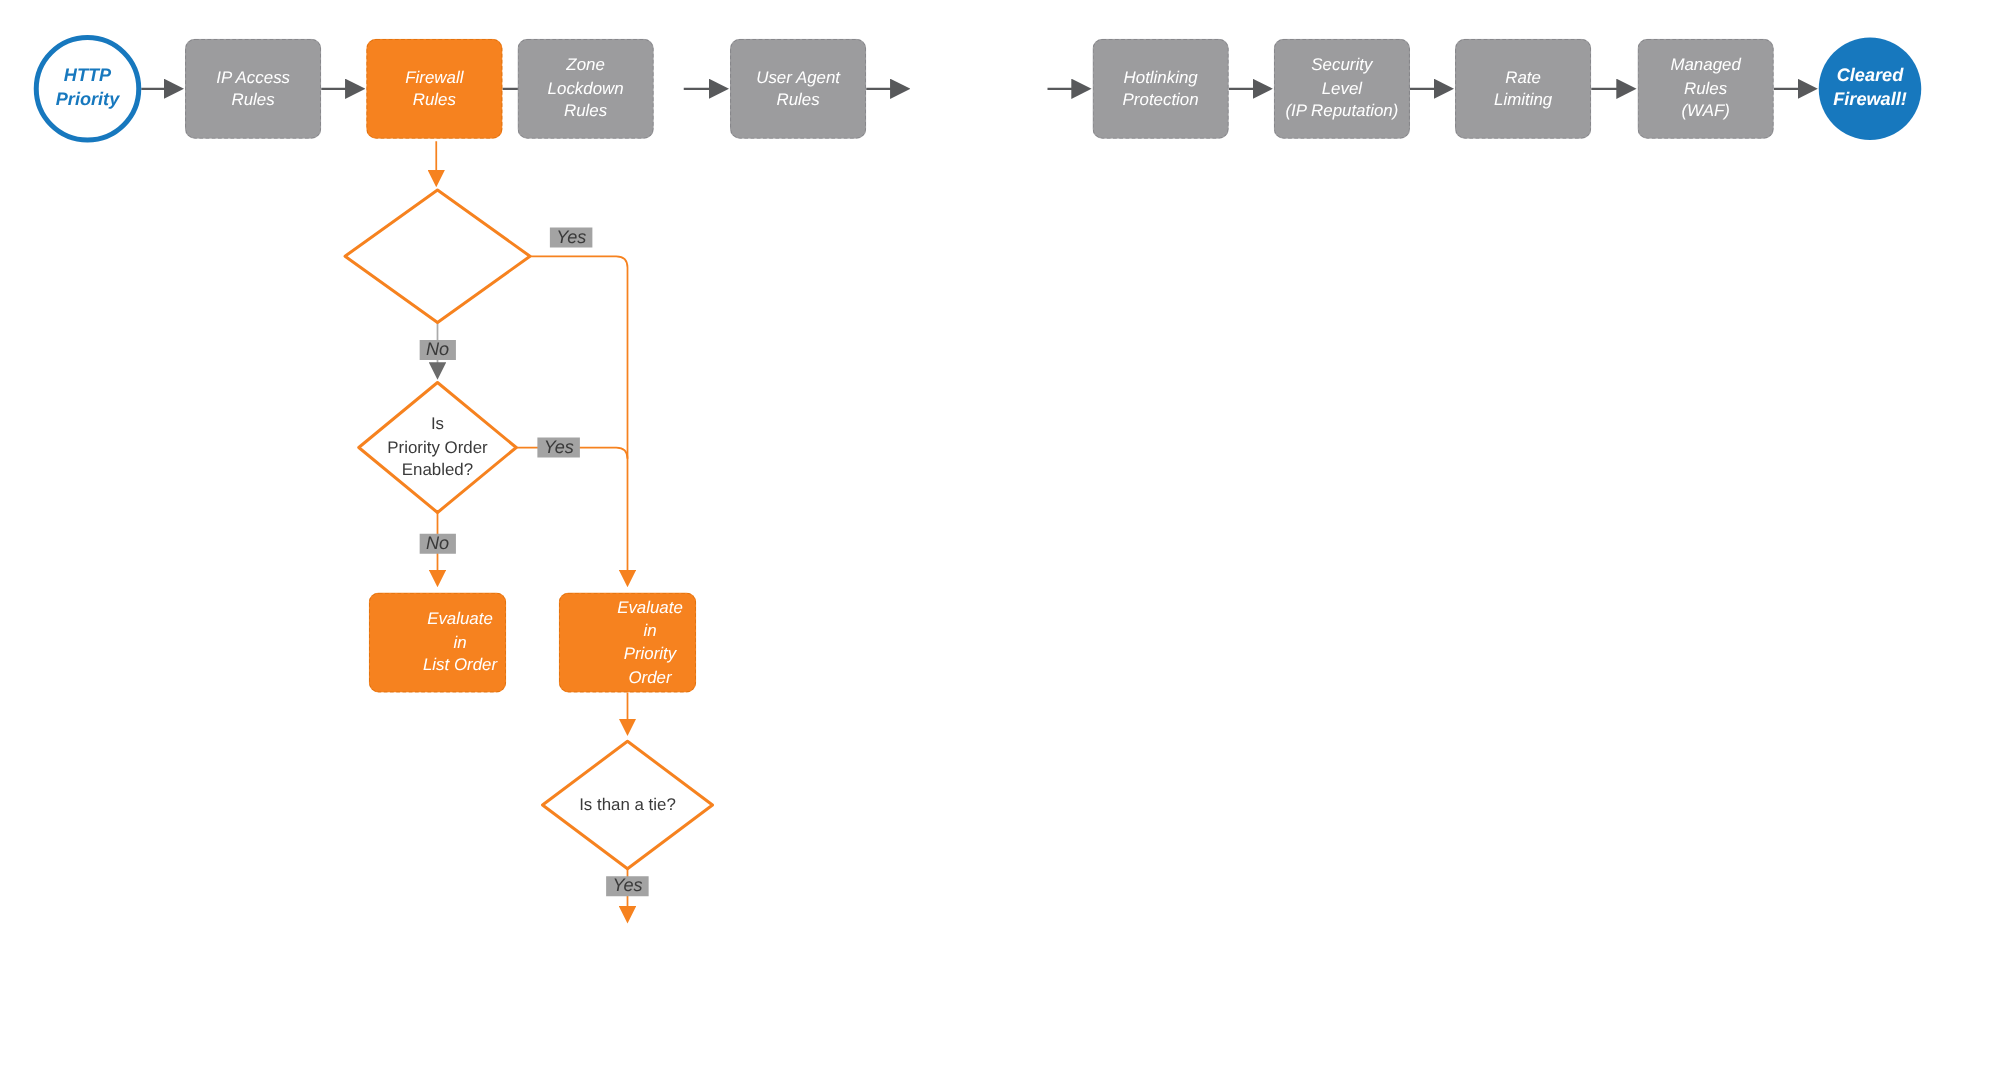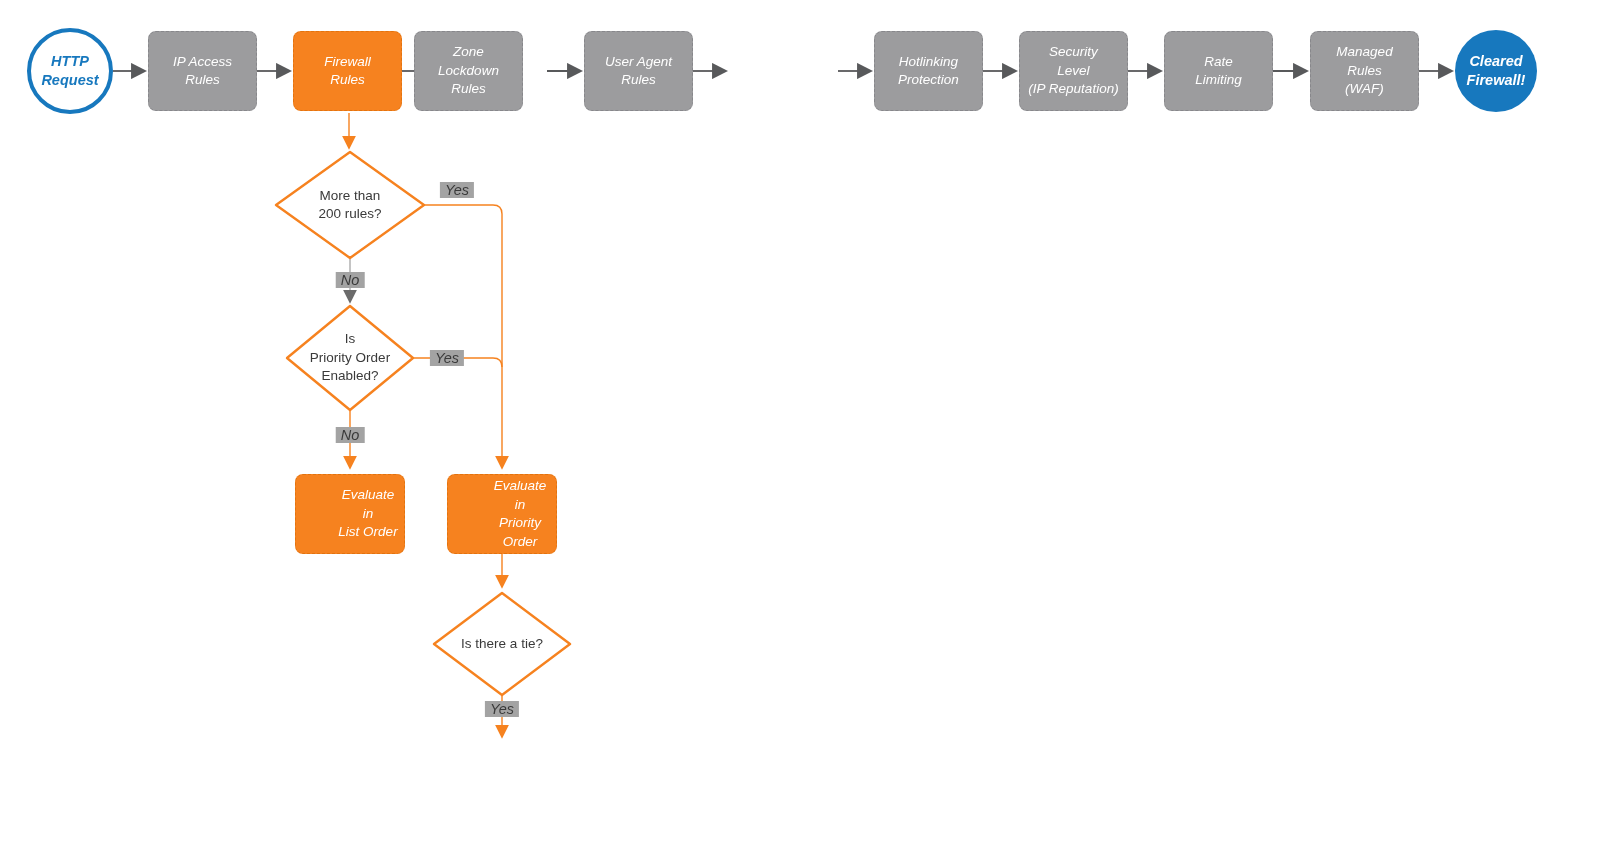--- a/index.html
+++ b/index.html
@@ -125,21 +125,21 @@
     </g>
 
     <g fill="#FFFFFF" stroke="#F6821F" stroke-width="2.4" stroke-linejoin="round">
       <path d="M350 152 L424 205 L350 258 L276 205 Z" stroke="#F6821F"></path>
       <path d="M350 306 L413 358 L350 410 L287 358 Z" stroke="#F6821F"></path>
       <path d="M502 593 L570 644 L502 695 L434 644 Z" stroke="#F6821F"></path>
     </g>
   </svg>
 
   <div class="node terminal start">HTTP
-Request</div>
+Priority</div>
 
   <div class="node step" style="left:148px">IP Access
 Rules</div>
   <div class="node step highlight" style="left:293px">Firewall
 Rules</div>
   <div class="node step" style="left:414px">Zone
 Lockdown
 Rules</div>
   <div class="node step" style="left:584px">User Agent
 Rules</div>
@@ -150,26 +150,24 @@
 (IP Reputation)</div>
   <div class="node step" style="left:1164px">Rate
 Limiting</div>
   <div class="node step" style="left:1310px">Managed
 Rules
 (WAF)</div>
 
   <div class="node terminal end">Cleared
 Firewall!</div>
 
-  <div class="dtext" style="left:276px; top:152px; width:148px; height:106px;">More than
-200 rules?</div>
   <div class="dtext" style="left:287px; top:306px; width:126px; height:104px;">Is
 Priority Order
 Enabled?</div>
-  <div class="dtext" style="left:434px; top:593px; width:136px; height:102px;">Is there a tie?</div>
+  <div class="dtext" style="left:434px; top:593px; width:136px; height:102px;">Is than a tie?</div>
 
   <div class="node action" style="left:295px; top:474px;">Evaluate
 in
 List Order</div>
   <div class="node action" style="left:447px; top:474px;">Evaluate
 in
 Priority Order</div>
 
   <div class="elabel" style="left:457px; top:190px;">Yes</div>
   <div class="elabel" style="left:350px; top:280px;">No</div>

